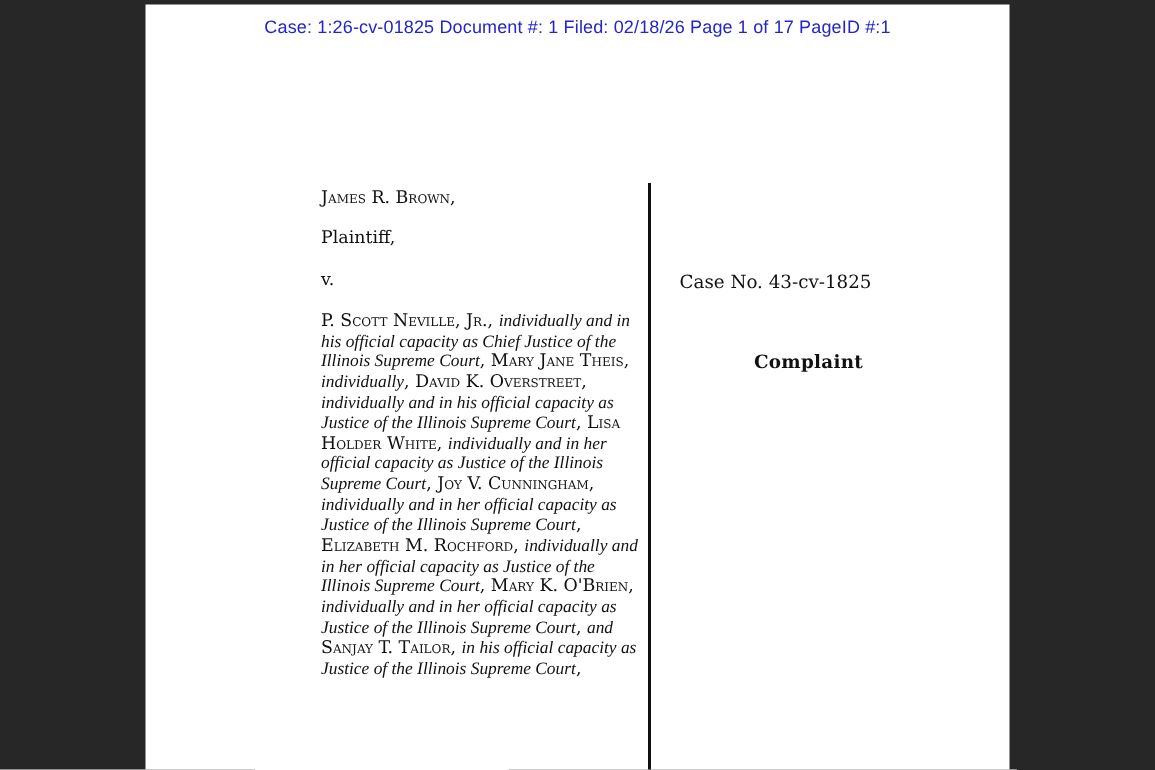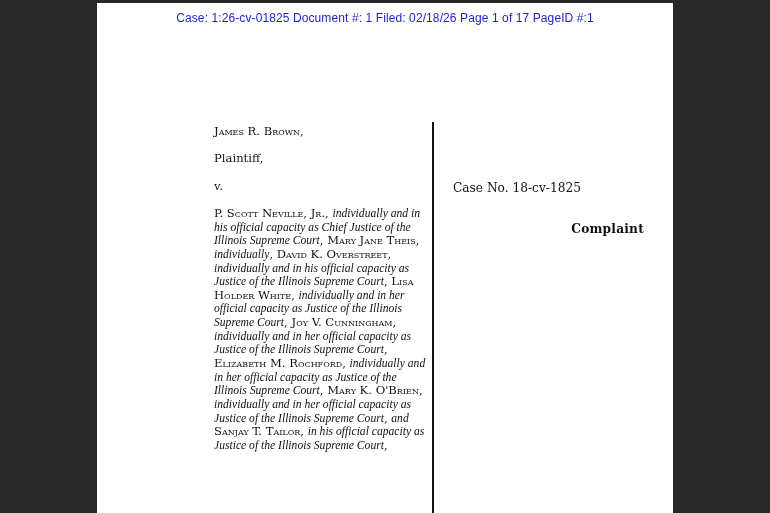--- a/index.html
+++ b/index.html
@@ -79,24 +79,24 @@
     font-size: 12.2px;
   }
   .case-no {
     position: absolute;
     top: 59px;
     left: 19px;
     white-space: nowrap;
   }
   .complaint {
     position: absolute;
-    top: 100px;
+    top: 112px;
     left: 0;
     right: 0;
-    text-align: right;
+    text-align: center;
     font-weight: bold;
     letter-spacing: 0.2px;
   }
   .seg-sc { font-variant: small-caps; }
   .seg-i  { font-style: italic; font-family: Liberation Serif, serif; }
   .seg-n  { }
   .sc { font-variant: small-caps; }
 </style>
 </head>
 <body style="background: rgb(39, 39, 39);">
@@ -112,18 +112,18 @@
       <p class="sc">James R. Brown,</p>
       <p class="centered">Plaintiff,</p>
       <p>v.</p>
       <p><span class="seg-sc">P. Scott Neville, Jr.</span><span class="seg-n">, </span><span class="seg-i">individually and in his official capacity as Chief Justice of the Illinois Supreme Court</span><span class="seg-n">, </span><span class="seg-sc">Mary Jane Theis</span><span class="seg-n">, </span><span class="seg-i">individually</span><span class="seg-n">, </span><span class="seg-sc">David K. Overstreet</span><span class="seg-n">, </span><span class="seg-i">individually and in his official capacity as Justice of the Illinois Supreme Court</span><span class="seg-n">, </span><span class="seg-sc">Lisa Holder White</span><span class="seg-n">, </span><span class="seg-i">individually and in her official capacity as Justice of the Illinois Supreme Court</span><span class="seg-n">, </span><span class="seg-sc">Joy V. Cunningham</span><span class="seg-n">, </span><span class="seg-i">individually and in her official capacity as Justice of the Illinois Supreme Court</span><span class="seg-n">, </span><span class="seg-sc">Elizabeth M. Rochford</span><span class="seg-n">, </span><span class="seg-i">individually and in her official capacity as Justice of the Illinois Supreme Court</span><span class="seg-n">, </span><span class="seg-sc">Mary K. O'Brien</span><span class="seg-n">, </span><span class="seg-i">individually and in her official capacity as Justice of the Illinois Supreme Court</span><span class="seg-n">, </span><span class="seg-i">and</span><span class="seg-n"> </span><span class="seg-sc">Sanjay T. Tailor</span><span class="seg-n">, </span><span class="seg-i">in his official capacity as Justice of the Illinois Supreme Court</span><span class="seg-n">,</span></p>
 
     </div>
 
     <div class="cap-divider"></div>
 
     <div class="cap-right">
-      <div class="case-no">Case No. 18-cv-1825</div>
+      <div class="case-no">Case No. 43-cv-1825</div>
       <div class="complaint">Complaint</div>
     </div>
 
   </div>
 </div>
 
 </body></html>

